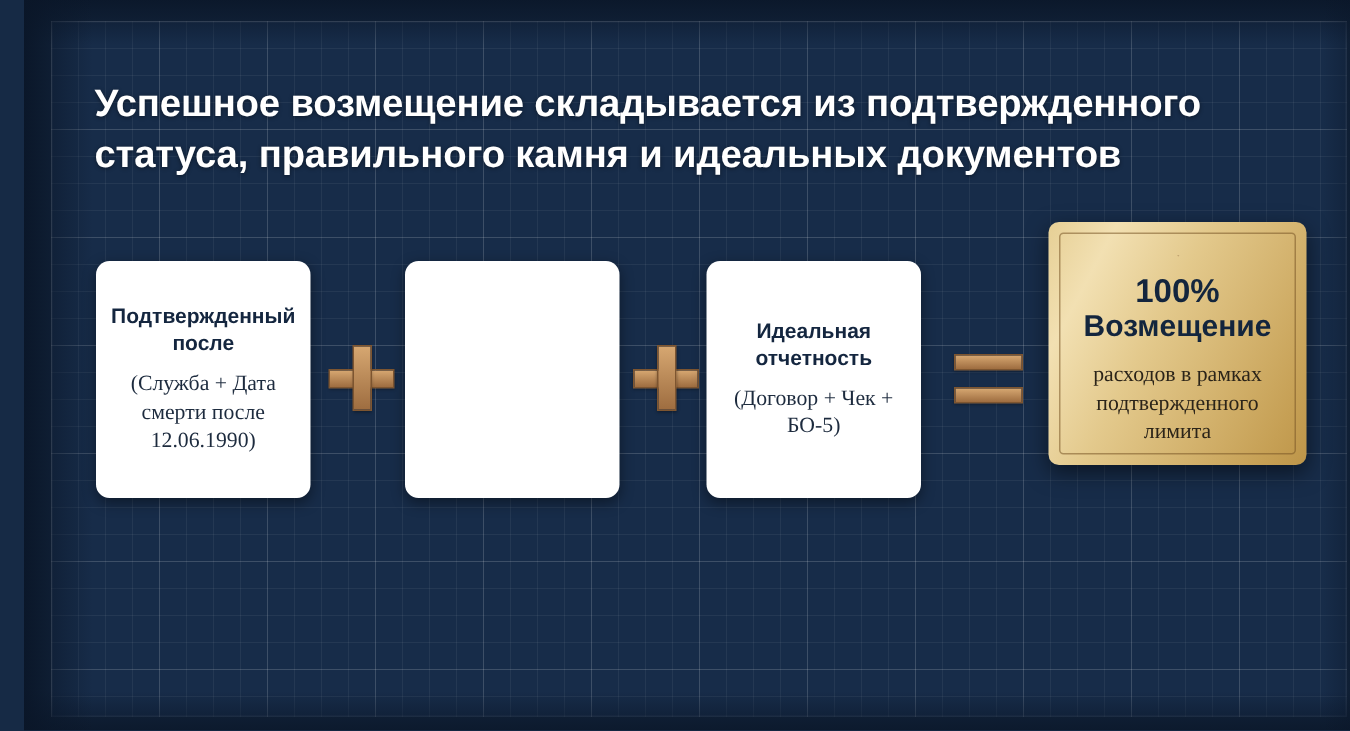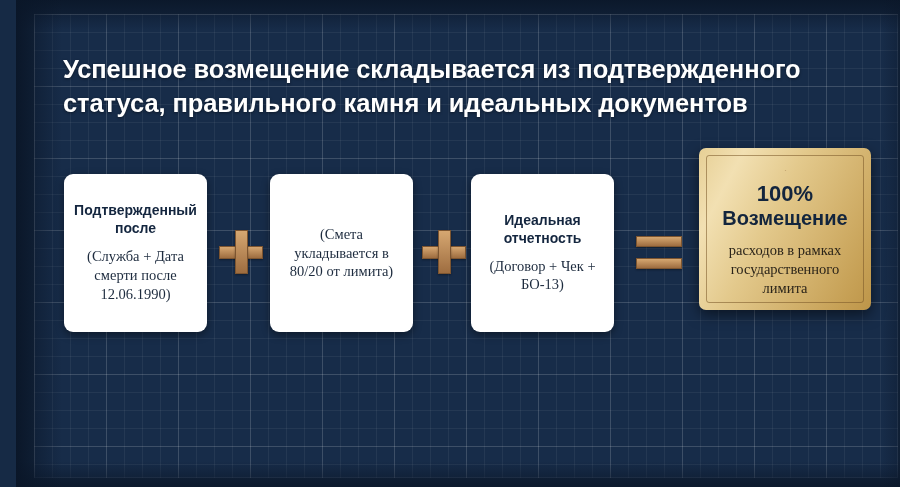--- a/index.html
+++ b/index.html
@@ -229,31 +229,30 @@
     <div class="card-title">Подтвержденный после</div>
     <div class="card-sub">(Служба + Дата смерти после 12.06.1990)</div>
   </div>
 
   <div class="op-plus" id="op-plus-1">
     <div class="bar h"></div>
     <div class="bar v"></div>
   </div>
 
   <div class="card" id="card-2">
-    <div class="card-sub">(Смета укладывается в 80/20 от лимита)</div>
   </div>
 
   <div class="op-plus" id="op-plus-2">
     <div class="bar h"></div>
     <div class="bar v"></div>
   </div>
 
   <div class="card" id="card-3">
     <div class="card-title">Идеальная отчетность</div>
-    <div class="card-sub">(Договор + Чек + БО-13)</div>
+    <div class="card-sub">(Договор + Чек + БО-5)</div>
   </div>
 
   <div id="op-equals">
     <div class="bar top"></div>
     <div class="bar bottom"></div>
   </div>
 
   <div id="gold-card">
     <div id="gold-inner-border"></div>
 
@@ -261,16 +260,16 @@
       <path d="M18 1.5 L34 7.2 V21.5 C34 31 26.6 37.6 18 40.5 C9.4 37.6 2 31 2 21.5 V7.2 Z" fill="none" stroke="#9a7148" stroke-width="3.4" stroke-linejoin="round"></path>
       <path d="M18 8.2 L28.6 11.9 V21.8 C28.6 28.4 23.8 33 18 35.2 C12.2 33 7.4 28.4 7.4 21.8 V11.9 Z" fill="#8d6840"></path>
       <path d="M18 8.2 L28.6 11.9 V21.8 C28.6 28.4 23.8 33 18 35.2 Z" fill="#e0cda4"></path>
     </svg>
 
     <div id="gold-headline">
       <span class="pct">100%</span>
       <span class="word">Возмещение</span>
     </div>
 
-    <div id="gold-sub">расходов в рамках государственного лимита</div>
+    <div id="gold-sub">расходов в рамках подтвержденного лимита</div>
   </div>
 
 </div>
 
 </body></html>

